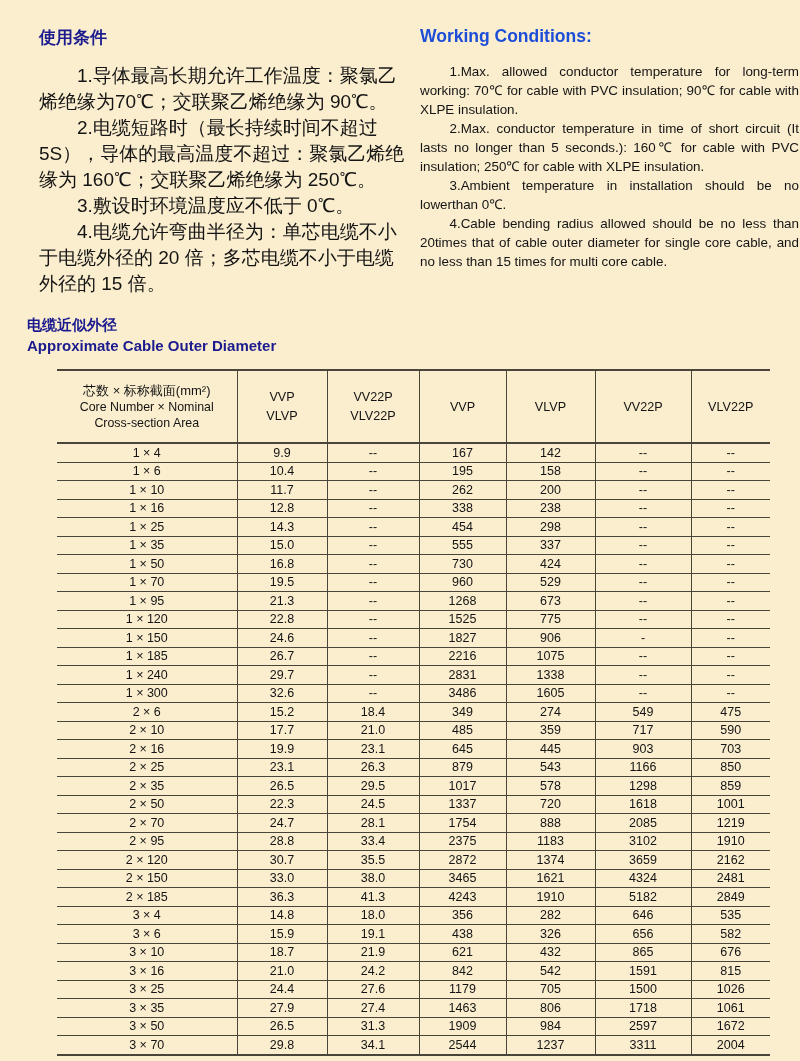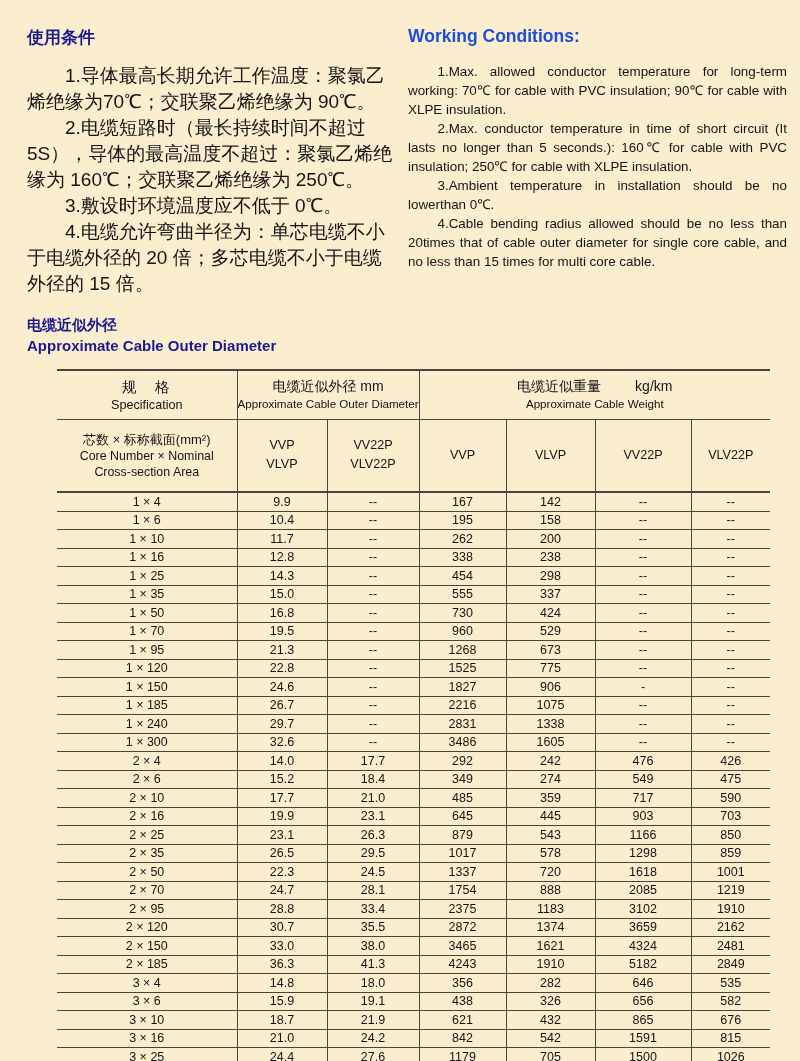--- a/index.html
+++ b/index.html
@@ -7,21 +7,21 @@
     width:800px;height:1061px;
     background:#fbeecf;
     font-family:"Liberation Sans",sans-serif;
     color:#141414;
     overflow:hidden;
   }
   .page{padding:26px 26px 0 27px;}
 
   
   .top{display:flex;}
-  .col-cn{width:368px;flex:0 0 368px;}
+  .col-cn{width:368px;flex:0 0 368px;margin-left:12px;}
   .col-en{width:379px;flex:0 0 379px;margin-left:13px;}
   .cn-title{
     margin:0 0 14px 0;font-size:17px;font-weight:bold;color:#1b1b8e;
   }
   .en-title{
     margin:0 0 15px 0;font-size:17.5px;font-weight:bold;color:#1d4ed8;
   }
   .col-cn p{margin:0;font-size:19px;line-height:26px;text-indent:2em;}
   .col-en p{margin:0;font-size:13.4px;line-height:19px;text-indent:2.2em;text-align:justify;}
 
@@ -94,34 +94,20 @@
     <colgroup>
       <col style="width:180px">
         <col style="width:90px">
         <col style="width:92px">
       <col style="width:87px">
         <col style="width:89px">
         <col style="width:96px">
         <col style="width:79px">
     </colgroup>
     <thead>
-      <tr class="r1">
-        <th rowspan="1">
-          <span class="spec-cn">规　格</span>
-          <span class="spec-en">Specification</span>
-        </th>
-        <th colspan="2">
-          <span class="grp-cn">电缆近似外径 mm</span>
-          <span class="grp-en">Approximate Cable Outer Diameter</span>
-        </th>
-        <th colspan="4">
-          <span class="grp-cn"><span>电缆近似重量</span><span class="wunit">kg/km</span></span>
-          <span class="grp-en">Approximate Cable Weight</span>
-        </th>
-      </tr>
       <tr class="r2">
         <th>
           <span class="core-cn">芯数 × 标称截面(mm²)</span>
           <span class="core-en">Core Number × Nominal</span>
           <span class="core-en">Cross-section Area</span>
         </th>
         <th>
           <span class="stack">VVP</span>
           <span class="stack">VLVP</span>
         </th>
@@ -256,29 +242,20 @@
         <tr>
           <td>1 × 300</td>
           <td>32.6</td>
           <td>--</td>
           <td>3486</td>
           <td>1605</td>
           <td>--</td>
           <td>--</td>
         </tr>
         <tr>
-          <td>2 × 4</td>
-          <td>14.0</td>
-          <td>17.7</td>
-          <td>292</td>
-          <td>242</td>
-          <td>476</td>
-          <td>426</td>
-        </tr>
-        <tr>
           <td>2 × 6</td>
           <td>15.2</td>
           <td>18.4</td>
           <td>349</td>
           <td>274</td>
           <td>549</td>
           <td>475</td>
         </tr>
         <tr>
           <td>2 × 10</td>

